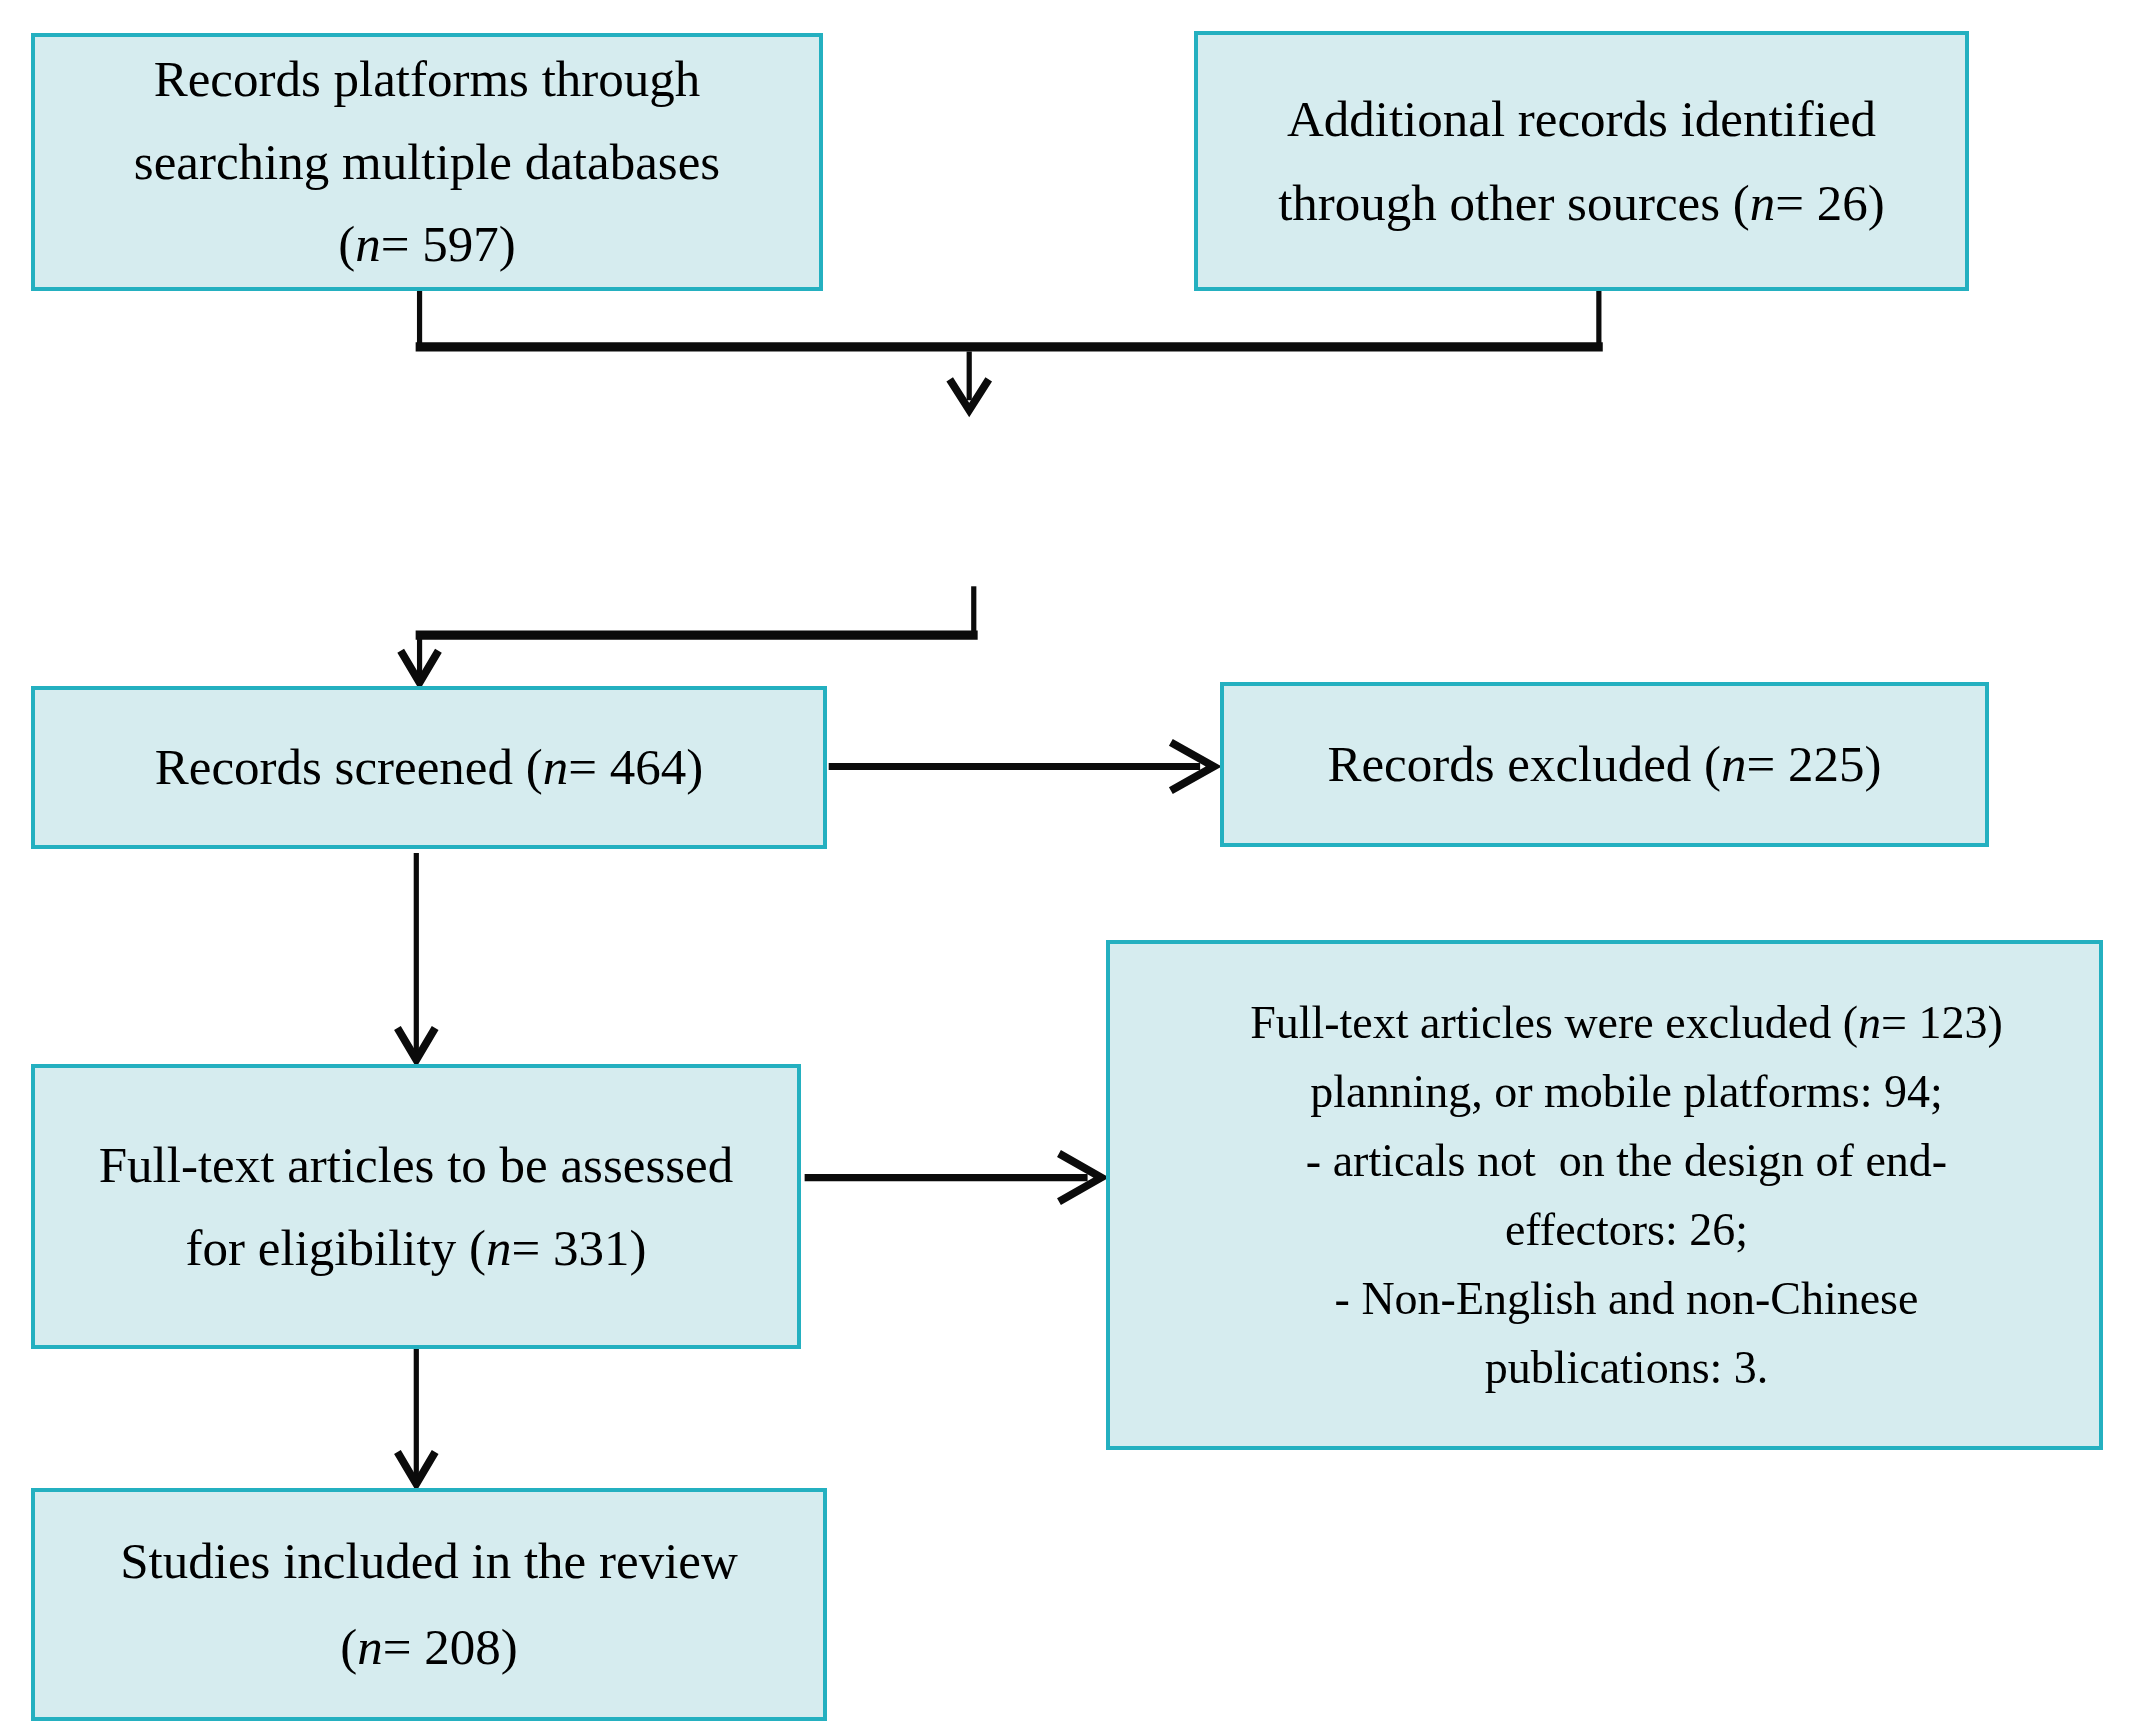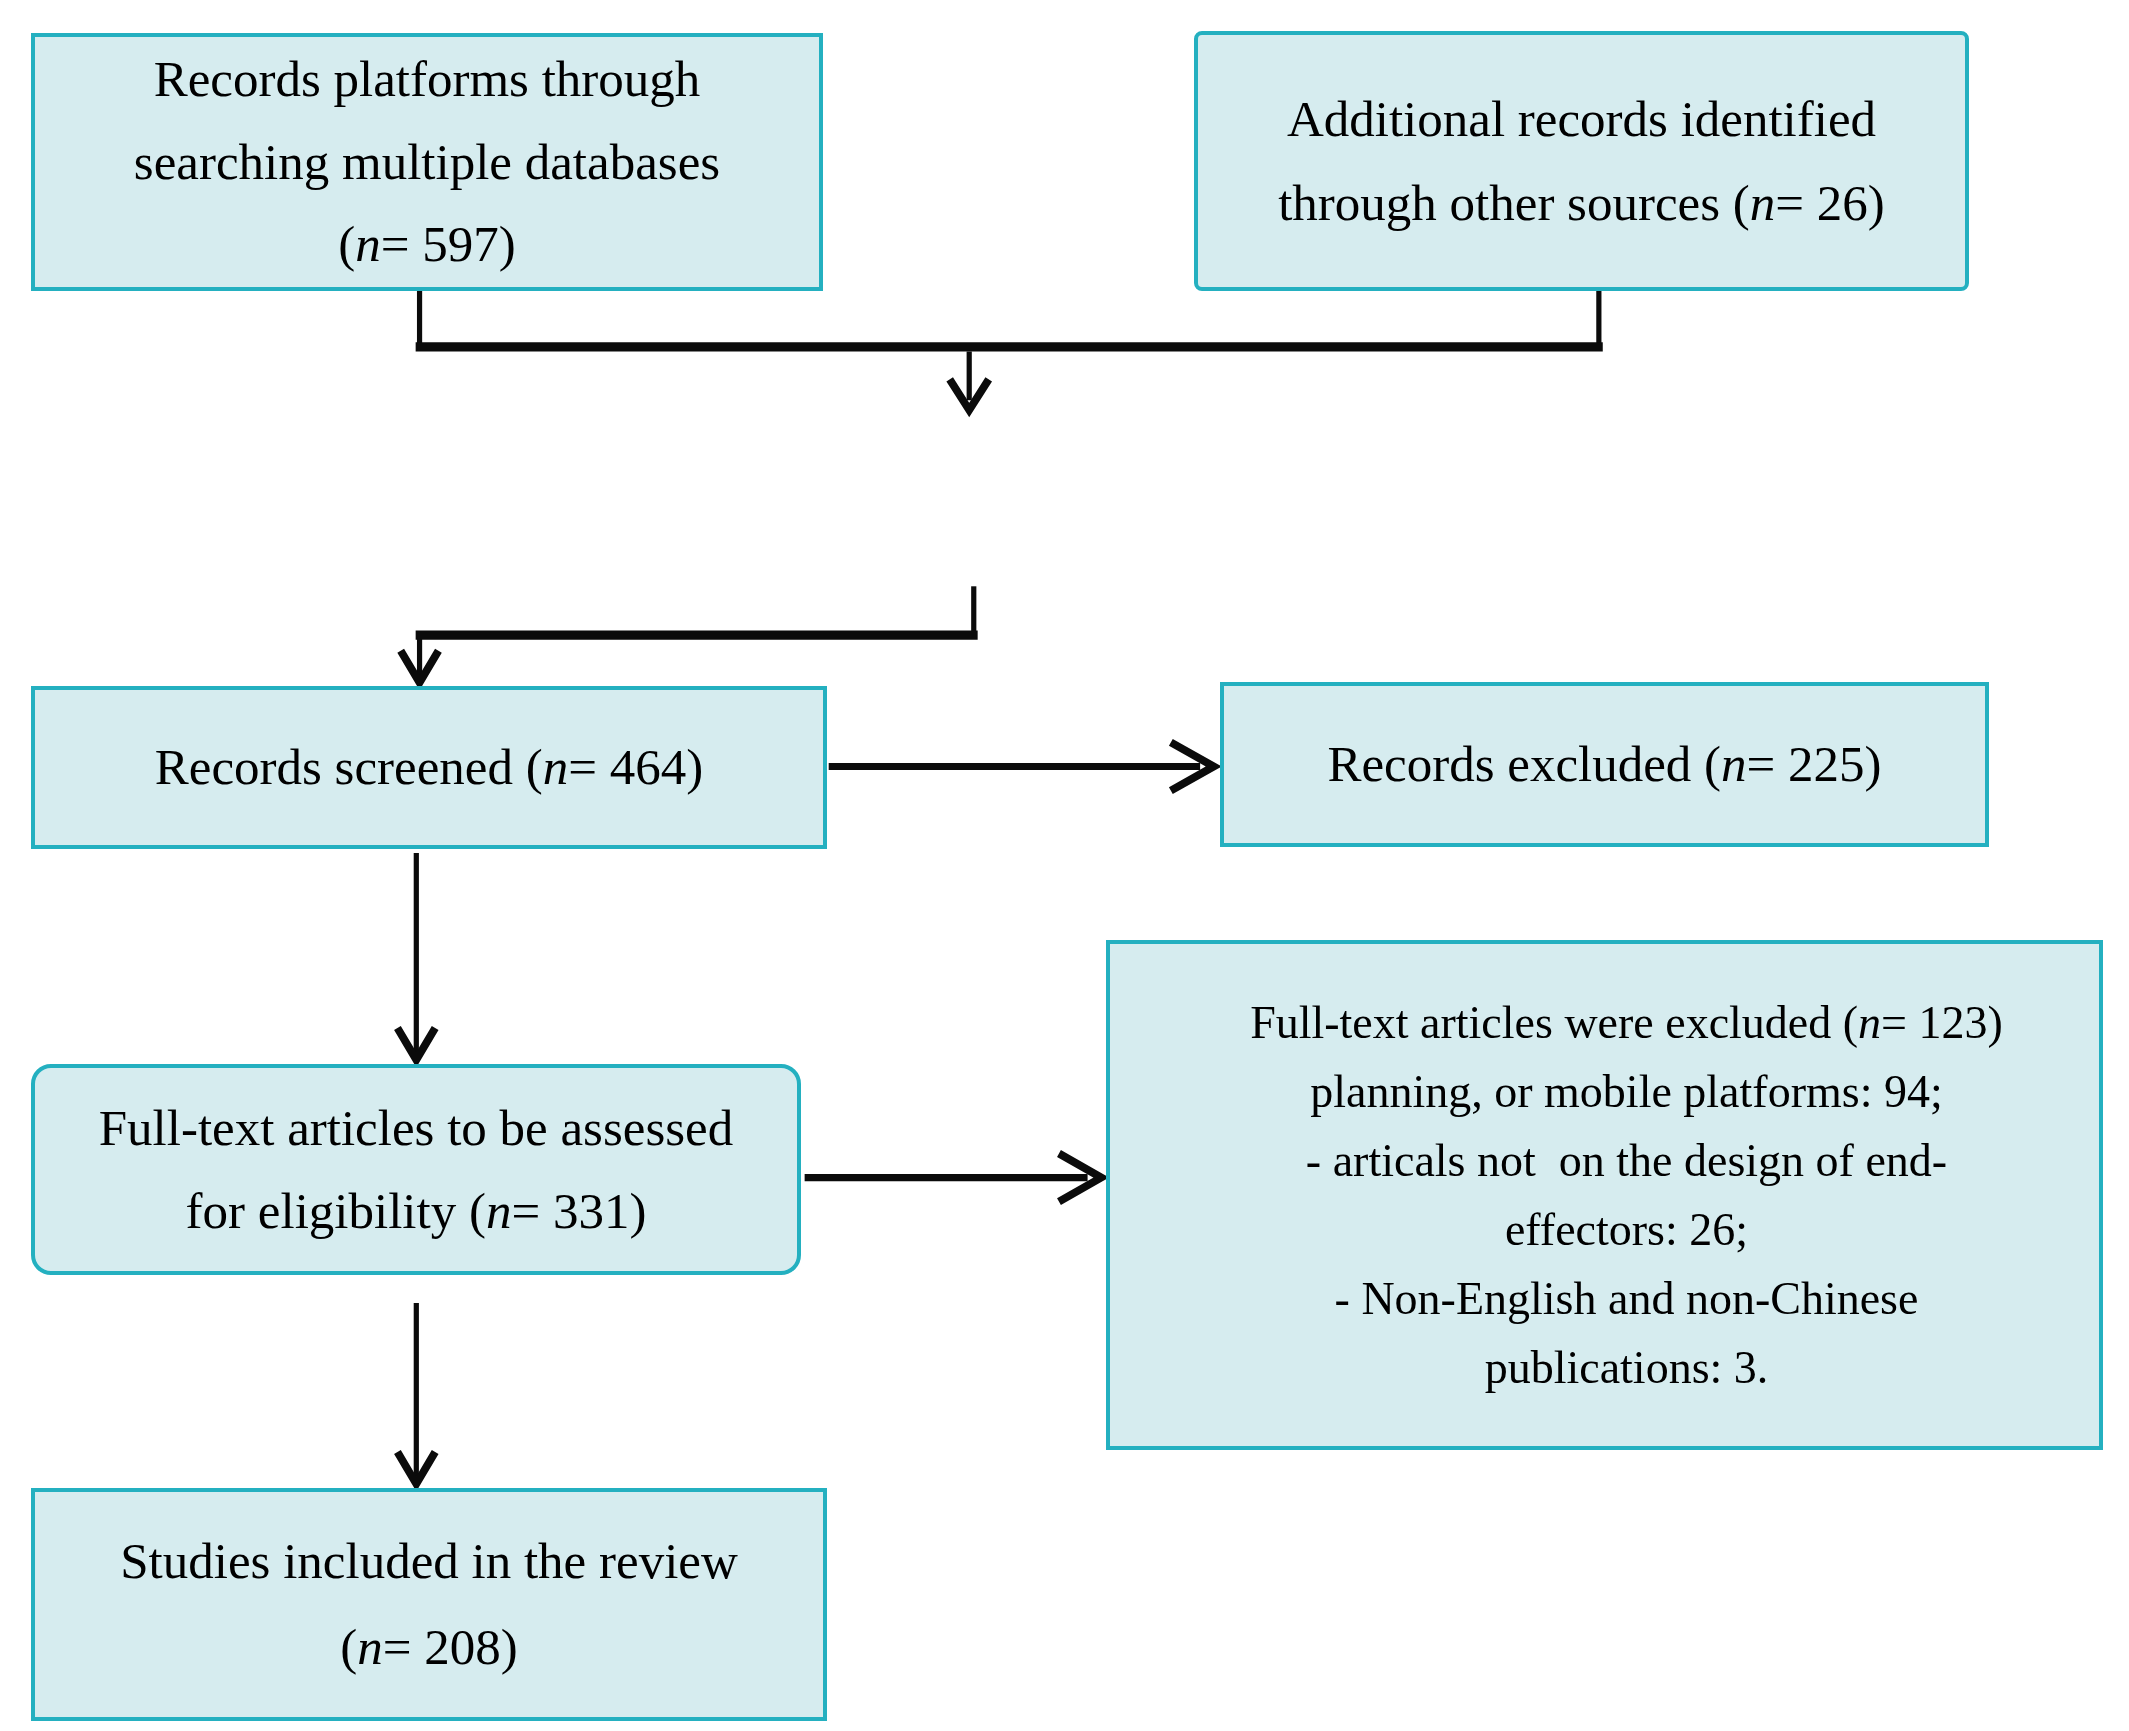--- a/index.html
+++ b/index.html
@@ -27,25 +27,25 @@
     display:flex;
     flex-direction:column;
     align-items:center;
     justify-content:center;
     text-align:center;
   }
   .line{white-space:pre;}
   .line i{font-style:italic;}
   
   #b1{left:31px;  top:33px;   width:792px; height:258px; font-size:51px; line-height:1.62;}
-  #b2{left:1194px;top:31px;   width:775px; height:260px; font-size:51px; line-height:1.65;border-radius:8px;}
+  #b2{left:1194px;top:31px;   width:775px; height:260px; font-size:51px; line-height:1.65;}
   #b3{left:578px; top:411px;  width:801px; height:174px; font-size:51px; line-height:1.58;}
   #b4{left:31px;  top:686px; width:796px; height:163px; font-size:51px; line-height:1.3;}
   #b5{left:1220px;top:682px; width:769px; height:165px; font-size:51px; line-height:1.3;}
-  #b6{left:31px;  top:1064px; width:770px; height:211px; font-size:51px; line-height:1.62;border-radius:20px;}
+  #b6{left:31px;  top:1064px; width:770px; height:285px; font-size:51px; line-height:1.62;}
   #b7{left:1106px;top:940px; width:997px; height:510px; font-size:46px; line-height:1.5;padding-left:44px;}
   #b8{left:31px;  top:1488px; width:796px; height:233px; font-size:51px; line-height:1.68;justify-content:center;}
 </style>
 </head>
 <body>
 
 <div id="stage">
 
   <svg id="connectors" viewBox="0 0 3273 2662" xmlns="http://www.w3.org/2000/svg">
 

